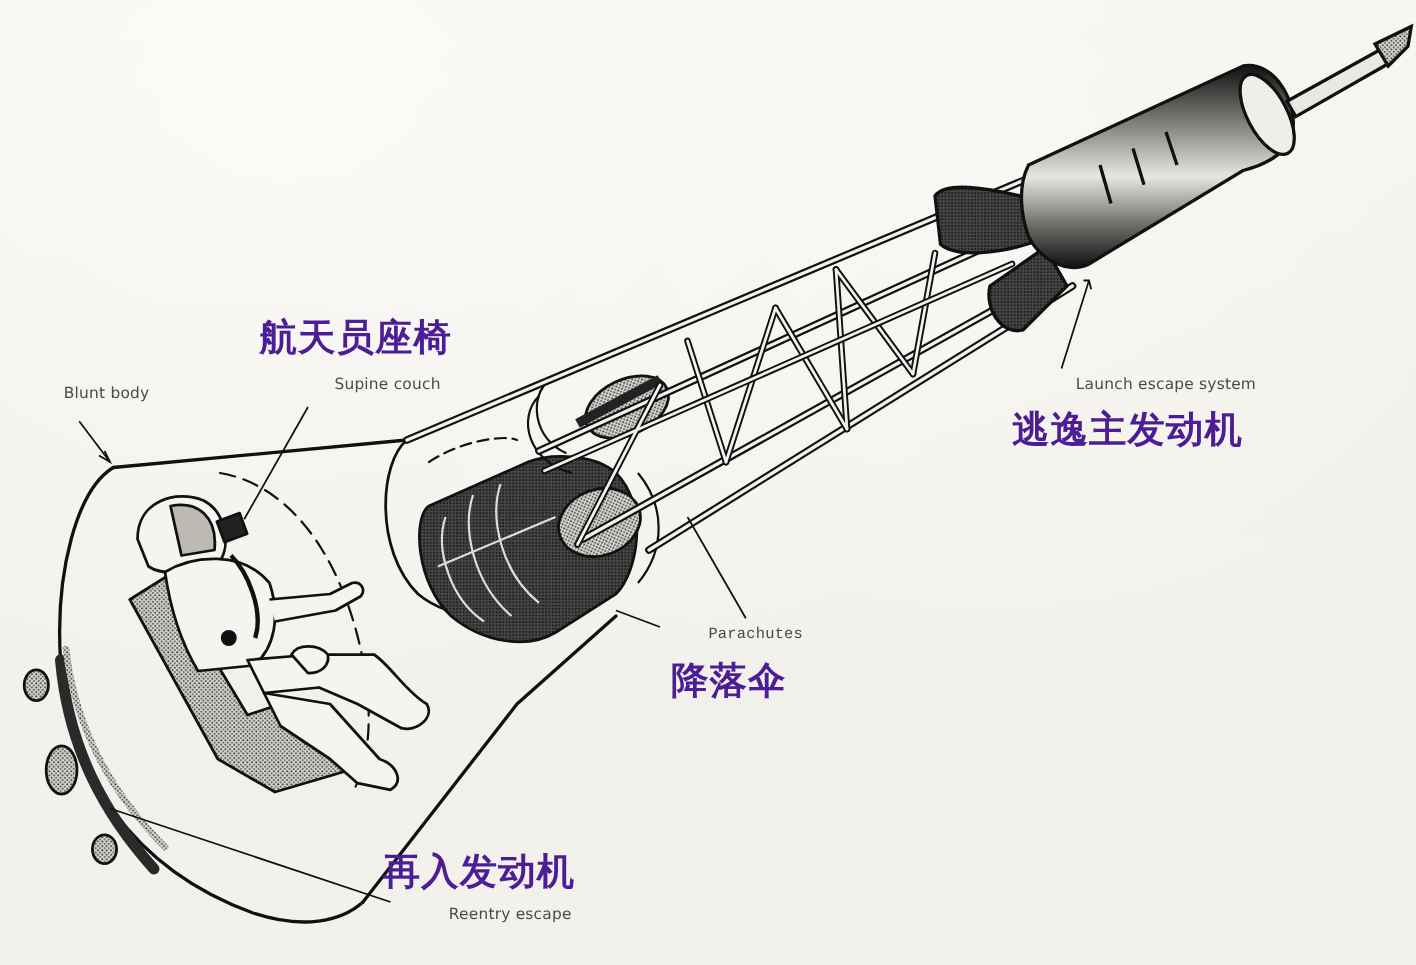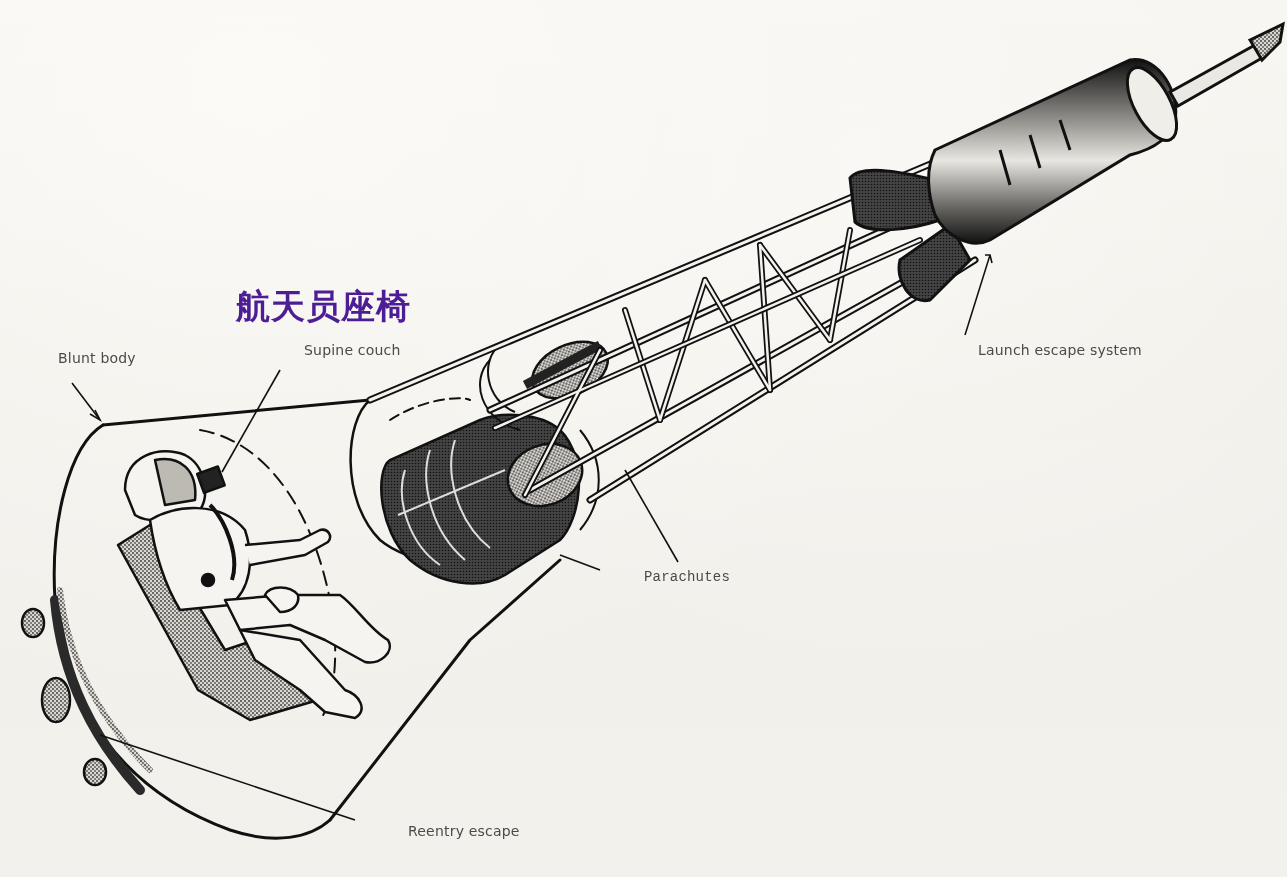--- a/index.html
+++ b/index.html
@@ -179,13 +179,16 @@
     </g>
   </svg>
 
   <span class="label-en" style="left:18px; top:350px;">Blunt body</span>
   <span class="label-en" style="left:264px; top:342px;">Supine couch</span>
   <span class="label-en" style="left:938px; top:342px;">Launch escape system</span>
   <span class="label-en" style="left:604px; top:569px;font-family:Liberation Mono, monospace;">Parachutes</span>
   <span class="label-en" style="left:368px; top:823px;">Reentry escape</span>
 
   <span class="label-zh" style="left:236px; top:284px;">航天员座椅</span>
+  <span class="label-zh" style="left:920px; top:368px;">逃逸主发动机</span>
+  <span class="label-zh" style="left:610px; top:596px;">降落伞</span>
+  <span class="label-zh" style="left:348px; top:770px;">再入发动机</span>
 </div>
 
 </body></html>

